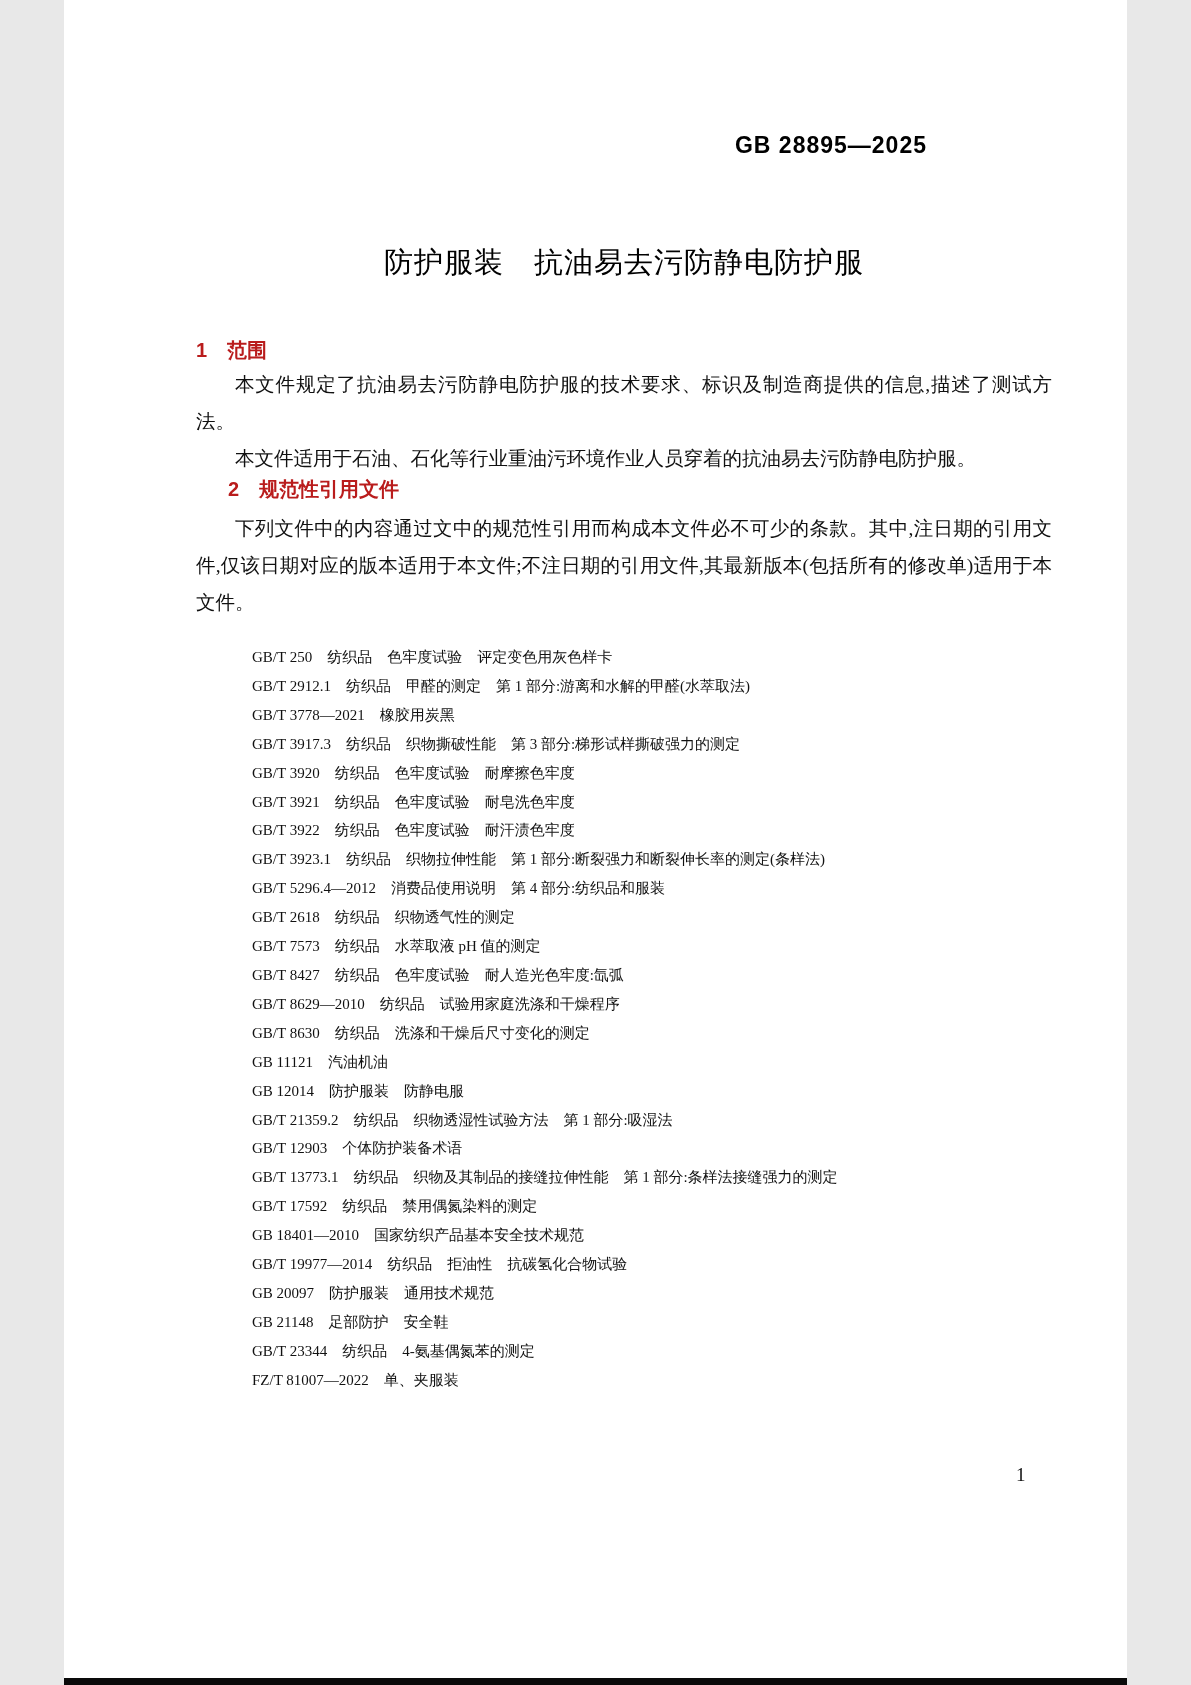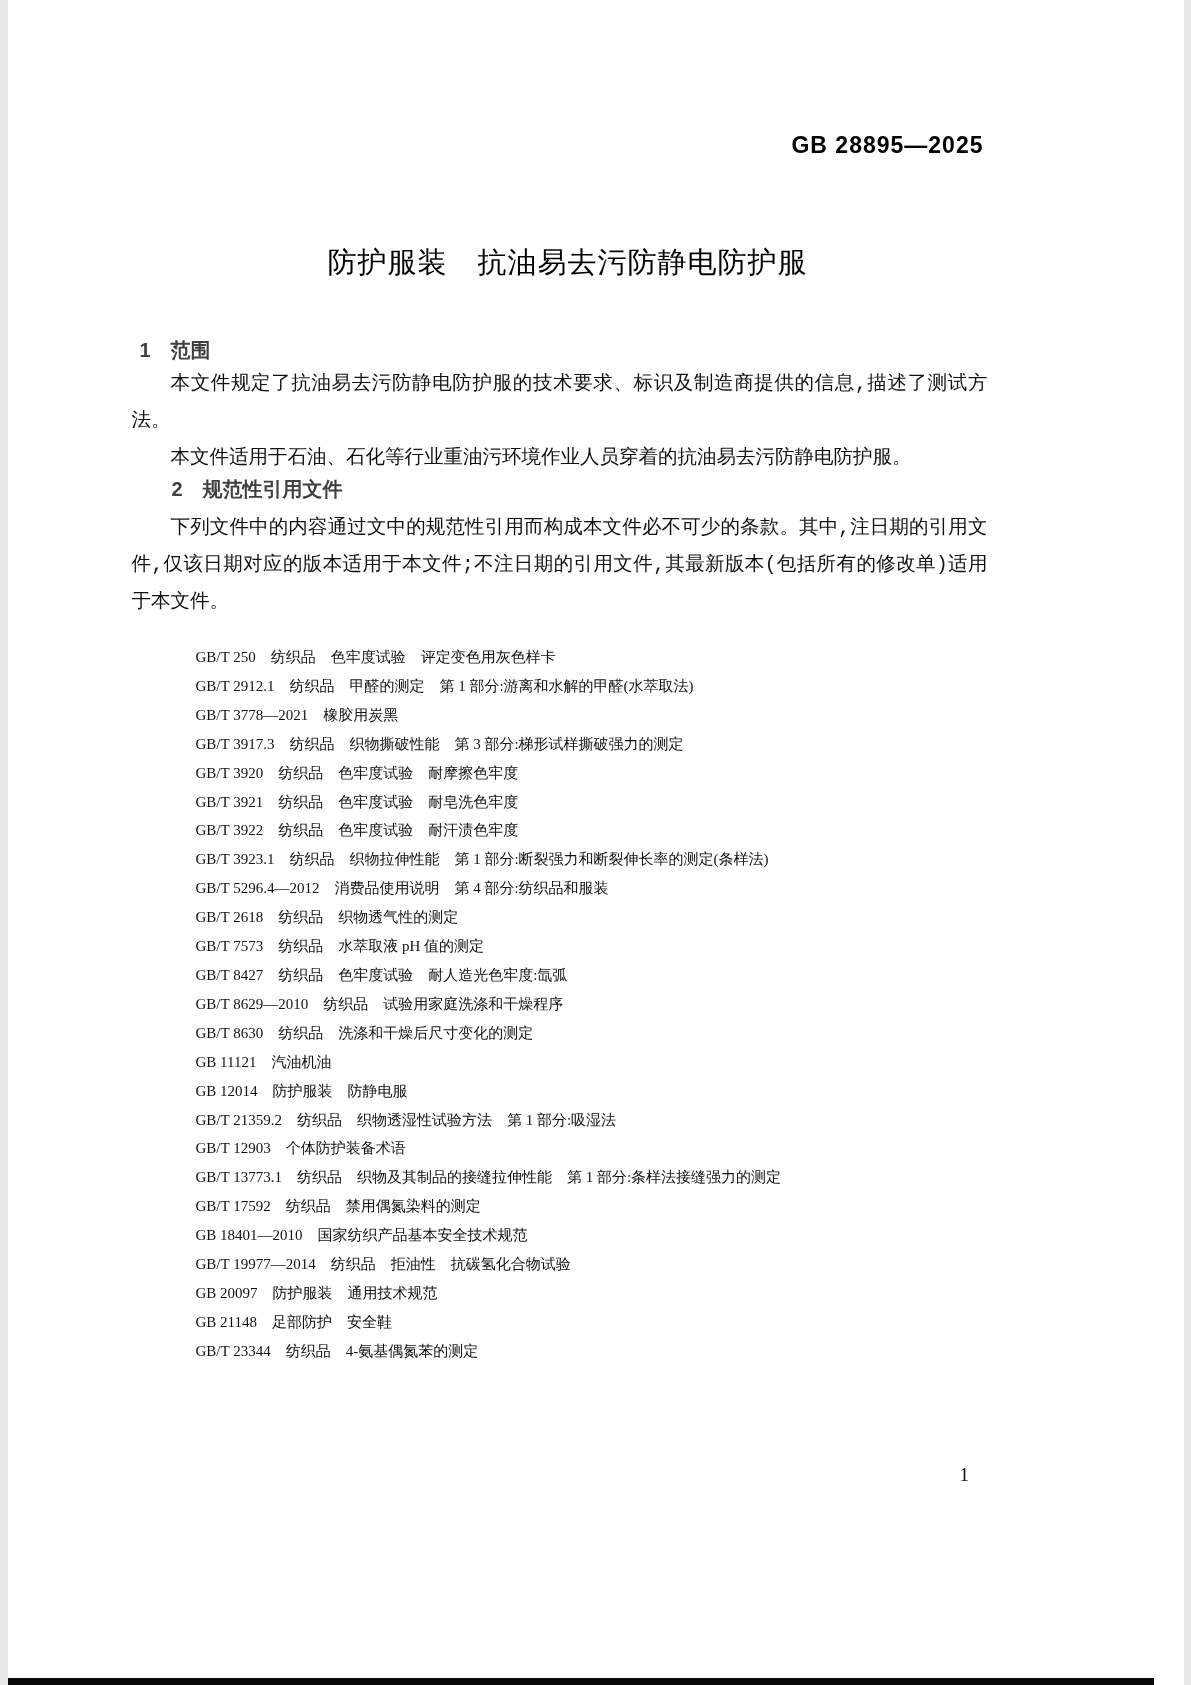--- a/index.html
+++ b/index.html
@@ -2,21 +2,21 @@
 <html><head>
 <meta charset="utf-8">
 <style>
   html, body {
     margin: 0;
     padding: 0;
     background: #e8e8e8;
   }
   .page {
     position: relative;
-    width: 1176px;
+    width: 1063px;
     height: 1685px;
     margin: 0 auto;
     background: #ffffff;
     overflow: hidden;
     font-family: "Liberation Serif", "DejaVu Serif", serif;
     color: #111111;
   }
   .doc-number {
     position: absolute;
     top: 132px;
@@ -38,33 +38,32 @@
     font-size: 29px;
     letter-spacing: 1px;
     color: #000;
   }
   .section-heading {
     position: absolute;
     left: 132px;
     font-family: "Liberation Sans", "DejaVu Sans", sans-serif;
     font-weight: bold;
     font-size: 20px;
-    color: #404040;
+    color: #b91c1c;
   }
   #s1-heading { top: 320px; }
   #s2-heading { top: 459px; margin-left: 32px; }
   .body-block {
     position: absolute;
-    left: 124px;
+    left: 132px;
     width: 856px;
     font-size: 19.5px;
     line-height: 37px;
     text-align: justify;
     color: #111;
-    font-family: Liberation Mono, monospace;
   }
   #s1-body { top: 366px; }
   #s2-intro { top: 510px; }
   .body-block p {
     margin: 0;
     text-indent: 2em;
   }
   .ref-list {
     position: absolute;
     left: 172px;
@@ -134,19 +133,20 @@
       <li>GB 12014　防护服装　防静电服</li>
       <li>GB/T 21359.2　纺织品　织物透湿性试验方法　第 1 部分:吸湿法</li>
       <li>GB/T 12903　个体防护装备术语</li>
       <li>GB/T 13773.1　纺织品　织物及其制品的接缝拉伸性能　第 1 部分:条样法接缝强力的测定</li>
       <li>GB/T 17592　纺织品　禁用偶氮染料的测定</li>
       <li>GB 18401—2010　国家纺织产品基本安全技术规范</li>
       <li>GB/T 19977—2014　纺织品　拒油性　抗碳氢化合物试验</li>
       <li>GB 20097　防护服装　通用技术规范</li>
       <li>GB 21148　足部防护　安全鞋</li>
       <li>GB/T 23344　纺织品　4-氨基偶氮苯的测定</li>
+      <li>FZ/T 81007—2022　单、夹服装</li>
     </ul>
 
   <div class="page-number">1</div>
 
   <div class="scan-edge-bar"></div>
 
 </div>
 
 </body></html>

